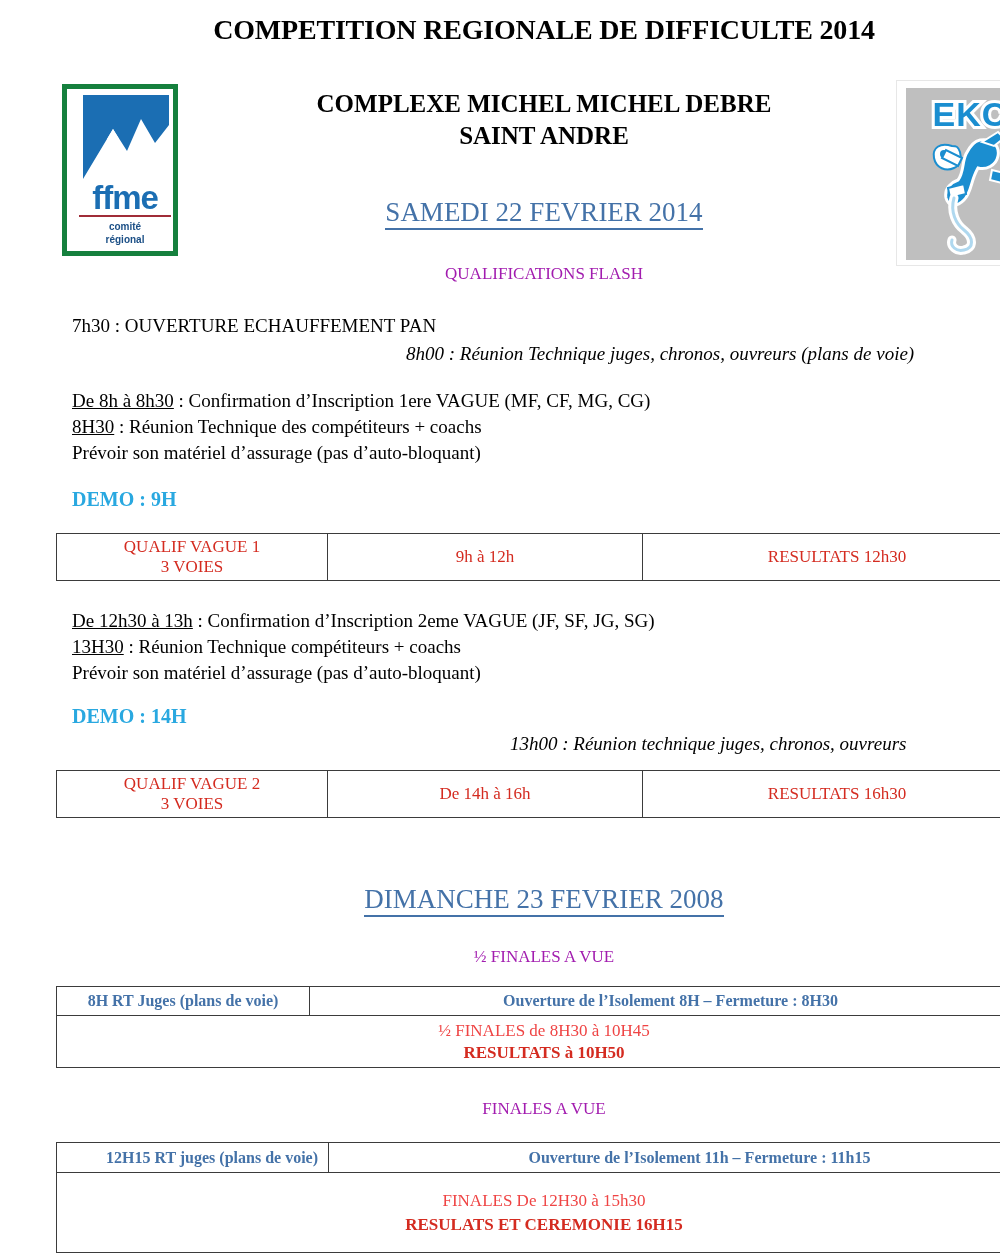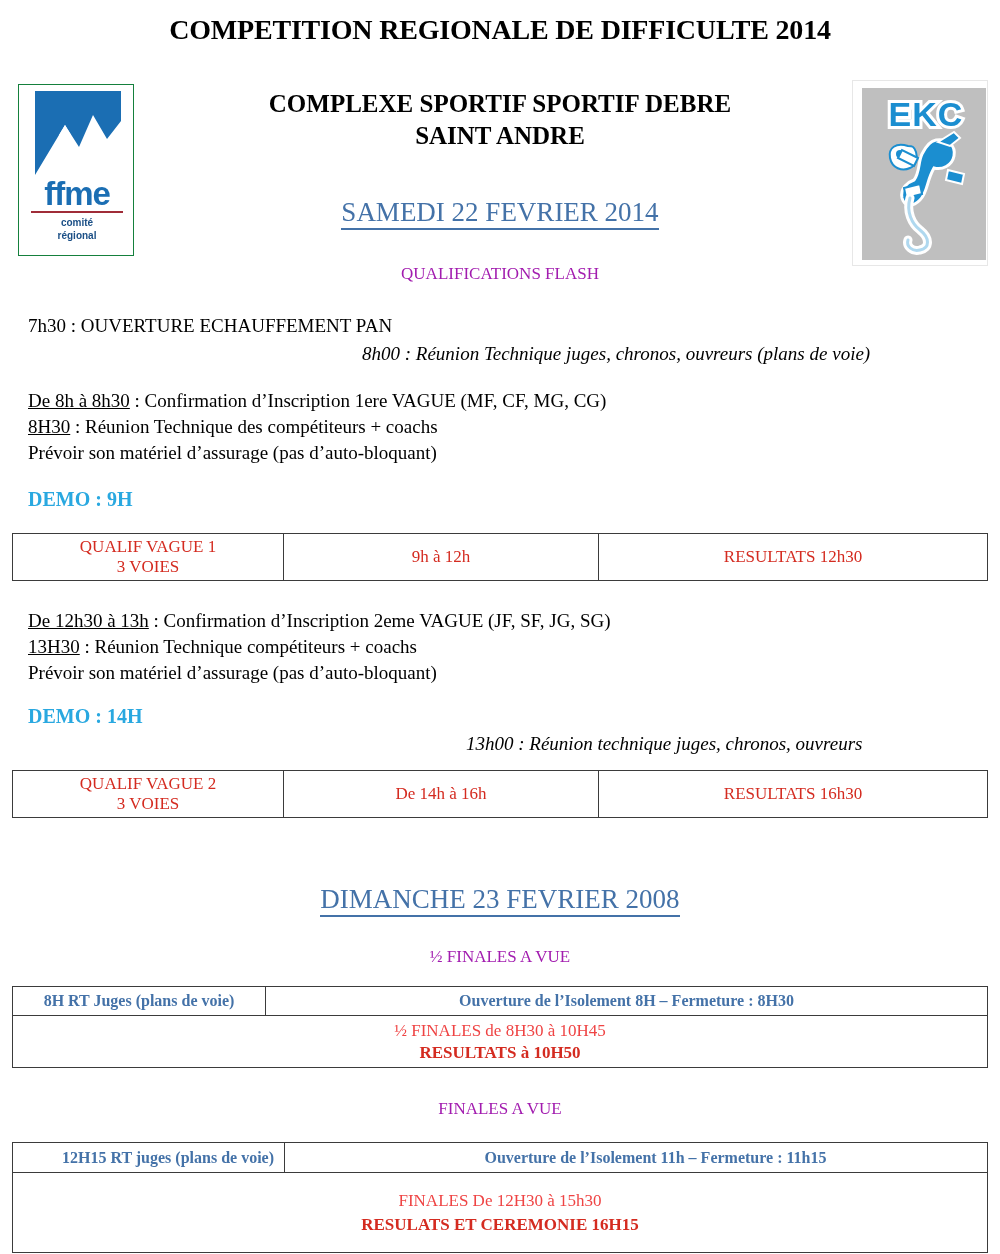--- a/index.html
+++ b/index.html
@@ -9,39 +9,39 @@
   }
   body {
     width: 1000px;
     height: 1254px;
     position: relative;
     font-family: "Liberation Serif", "DejaVu Serif", serif;
     color: #000000;
     overflow: hidden;
   }
 
-  .page { position: relative; width: 857px; height: 1254px; }
+  .page { position: relative; width: 857px; height: 1254px; margin-left: 44px; }
 
   
   .main-title {
     position: absolute;
     top: 14px; left: 0; width: 1000px;
     text-align: center;
     font-size: 28px;
     font-weight: bold;
     letter-spacing: -0.2px;
   }
 
   
   .ffme-box {
     position: absolute;
     left: 18px; top: 84px;
     width: 116px; height: 172px;
     background: #ffffff;
-    border: 1px solid #15803d;
+    border: 5px solid #15803d;
     box-sizing: border-box;
     padding-left: 36px;
   }
   .ffme-mark {
     position: absolute;
     left: 16px; top: 6px;
     width: 86px; height: 84px;
     background: #1b6eb3;
     overflow: hidden;
   }
@@ -185,21 +185,21 @@
     </div>
     <div class="ffme-word">ffme</div>
     <div class="ffme-rule"></div>
     <div class="ffme-sub">
       <span>comité</span><br>
       <span>régional</span>
     </div>
   </div>
 
   <div class="header-sub">
-    <div>COMPLEXE SPORTIF SPORTIF DEBRE</div>
+    <div>COMPLEXE MICHEL MICHEL DEBRE</div>
     <div>SAINT ANDRE</div>
   </div>
 
   <div class="ekc-outer"></div>
   <div class="ekc-box">
     <svg viewBox="0 0 124 172" xmlns="http://www.w3.org/2000/svg">
       <rect x="0" y="0" width="124" height="172" fill="#bfbfbf"></rect>
       <g font-family="Liberation Sans, sans-serif" font-size="34" font-weight="bold" text-anchor="middle">
         <text x="64" y="38" fill="#ffffff" stroke="#ffffff" stroke-width="6" letter-spacing="1">EKC</text>
         <text x="64" y="38" fill="#1b8ed0" letter-spacing="1">EKC</text>

